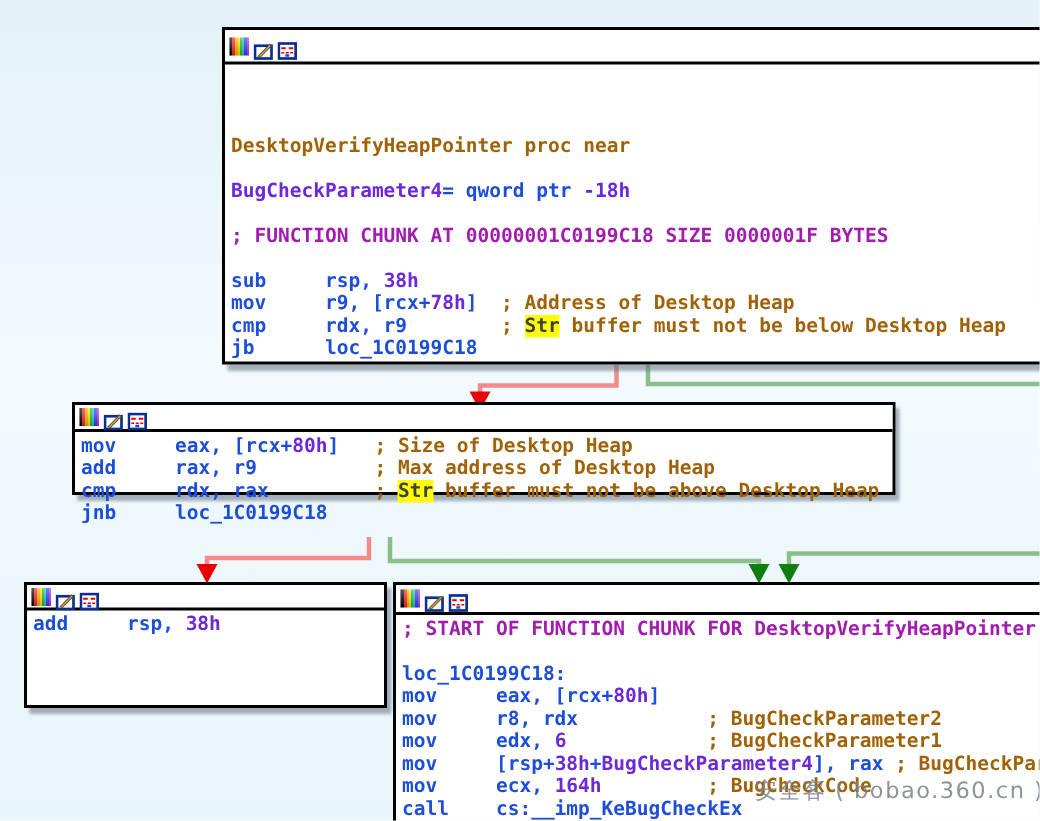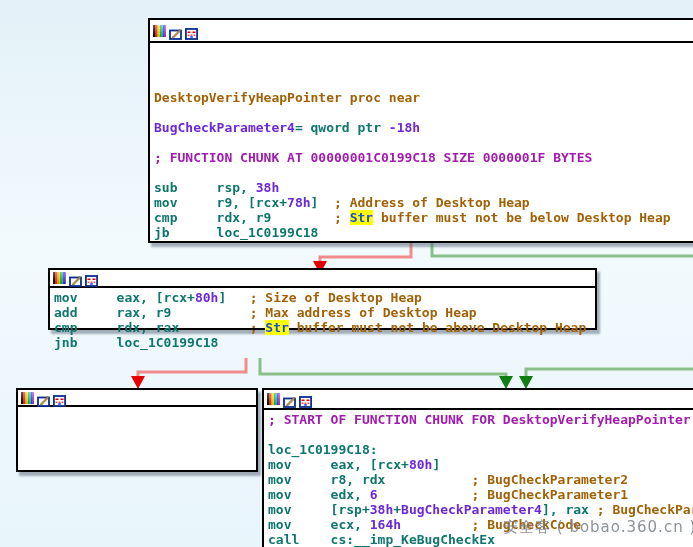--- a/index.html
+++ b/index.html
@@ -23,25 +23,25 @@
   .palette{
     background:
       linear-gradient(180deg, rgba(255,255,255,0.35), rgba(0,0,0,0.18)),
       linear-gradient(90deg,#000 0 2px,#ff2020 2px 4px,#ffb000 4px 5.5px,#ffe800 5.5px 7px,
                       #20c020 7px 8.5px,#20c8c8 8.5px 10px,#2040ff 10px 11.5px,#c030d0 11.5px 13px);
   }
   .code{
     white-space:pre; font:bold 13px/15px "DejaVu Sans Mono",monospace;
     color:#000080; padding:2px 0 0 4px; overflow:hidden;
   }
-  .code .navy{color:#0f766e}
+  .code .navy{color:#1d4ed8}
   .code .green{color:#6d28d9}
   .code .blue{color:#a16207}
   .code .gray{color:#a21caf}
-  .code .hl{color:#1d4ed8;background:#ffff00}
+  .code .hl{color:#404040;background:#ffff00}
   .watermark{
     position:absolute; z-index:3; left:503px; top:518px;
     font:15px "DejaVu Sans",sans-serif; color:rgba(120,128,136,0.85);
     letter-spacing:1px; pointer-events:none; white-space:nowrap;
   }
 </style>
 </head>
 <body>
 
 <div id="screen">
@@ -99,21 +99,21 @@
             <rect x="1" y="2.5" width="11" height="8.5" fill="#fff" stroke="#0b2e8f" stroke-width="1.8"></rect>
             <path d="M3 9.5 L9.2 3.2 L10.6 1.6 L11.8 2.8 L10.2 4.2 L4.6 10 Z" fill="#f0a020" stroke="#555" stroke-width="0.7"></path>
           </svg></span>
       <span class="icon"><svg width="13" height="12" viewBox="0 0 13 12">
             <rect x="0.9" y="1" width="11.2" height="10" fill="#fff" stroke="#0b2e8f" stroke-width="1.8"></rect>
             <path d="M2.5 4.2 h3 M7.5 4.2 h3" stroke="#e00000" stroke-width="1.4"></path>
             <path d="M2.5 7.2 h8" stroke="#e00000" stroke-width="1" stroke-dasharray="2 1"></path>
             <rect x="5.2" y="8.2" width="2.6" height="1.6" fill="#2040ff"></rect>
           </svg></span>
     </div>
-    <div class="code"><div>&nbsp;</div></div>
+    <div class="code"><div><span class="navy">add     rsp, </span><span class="green">38h</span></div><div>&nbsp;</div></div>
   </div>
 
   <div class="node" style="left:262px;top:388px;width:448px;height:190px">
     <div class="node-title" style="height:16px">
       <span class="icon palette"></span>
       <span class="icon"><svg width="13" height="12" viewBox="0 0 13 12">
             <rect x="1" y="2.5" width="11" height="8.5" fill="#fff" stroke="#0b2e8f" stroke-width="1.8"></rect>
             <path d="M3 9.5 L9.2 3.2 L10.6 1.6 L11.8 2.8 L10.2 4.2 L4.6 10 Z" fill="#f0a020" stroke="#555" stroke-width="0.7"></path>
           </svg></span>
       <span class="icon"><svg width="13" height="12" viewBox="0 0 13 12">

